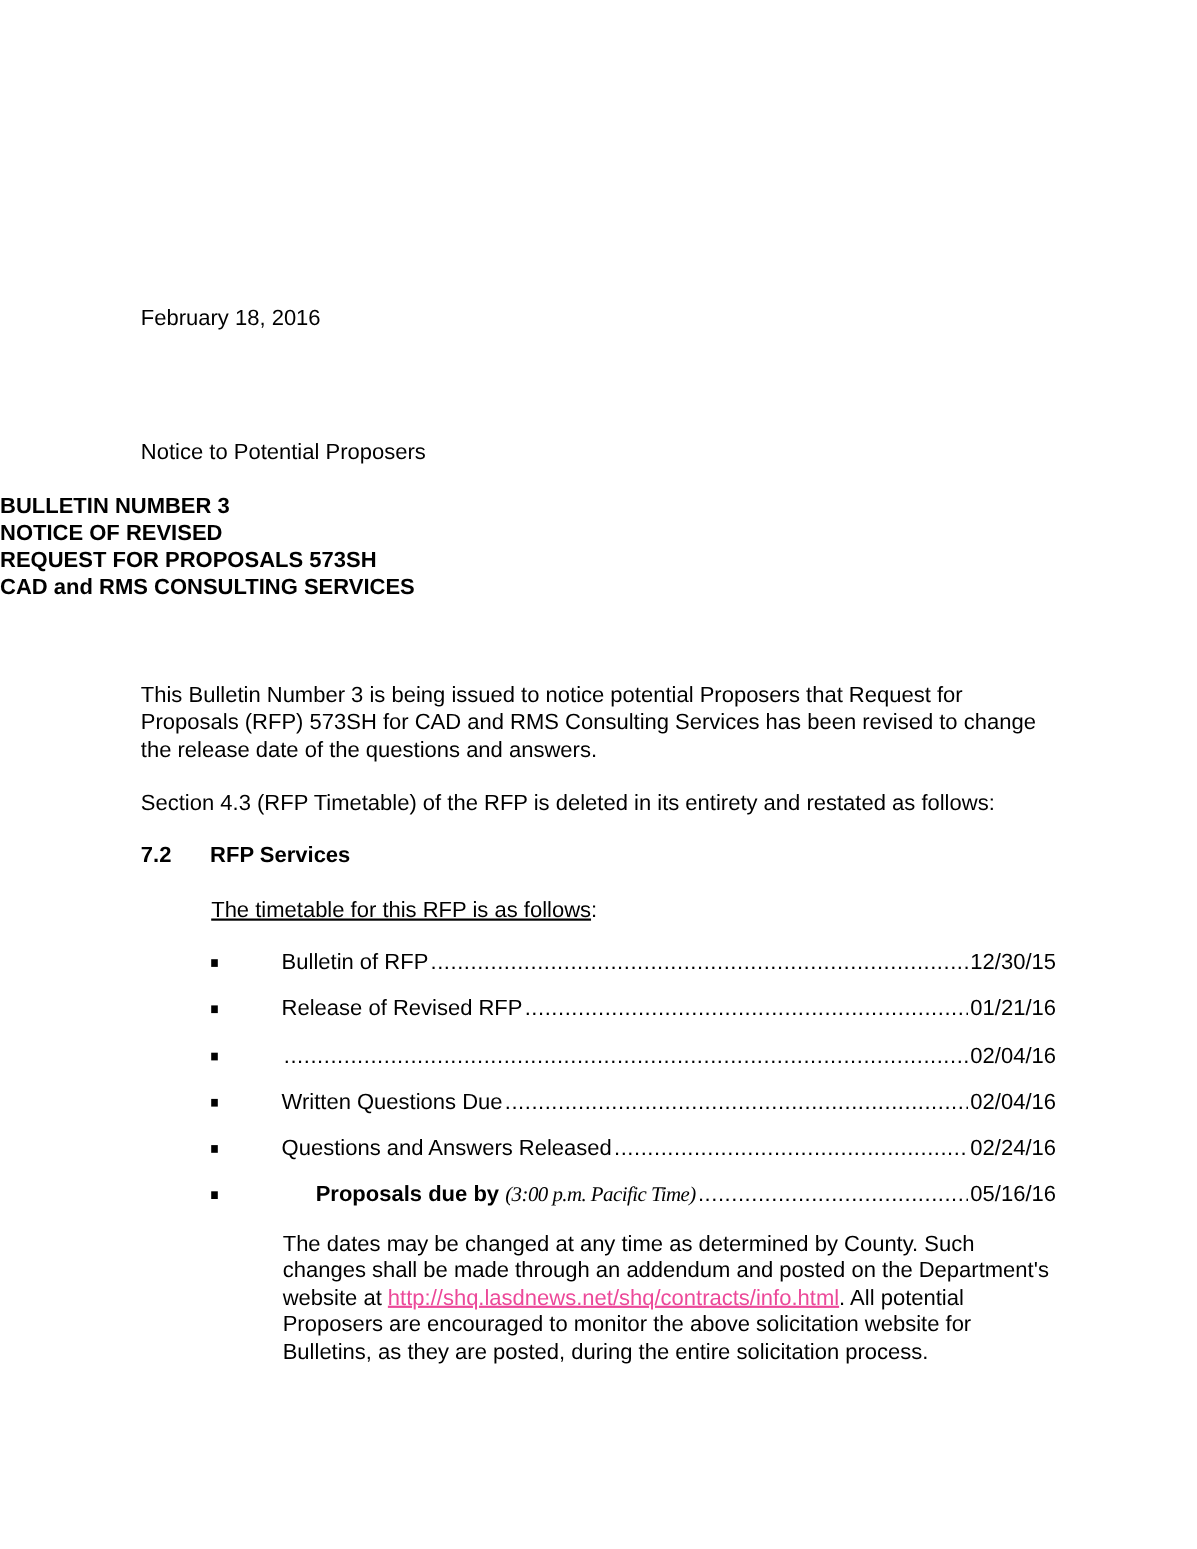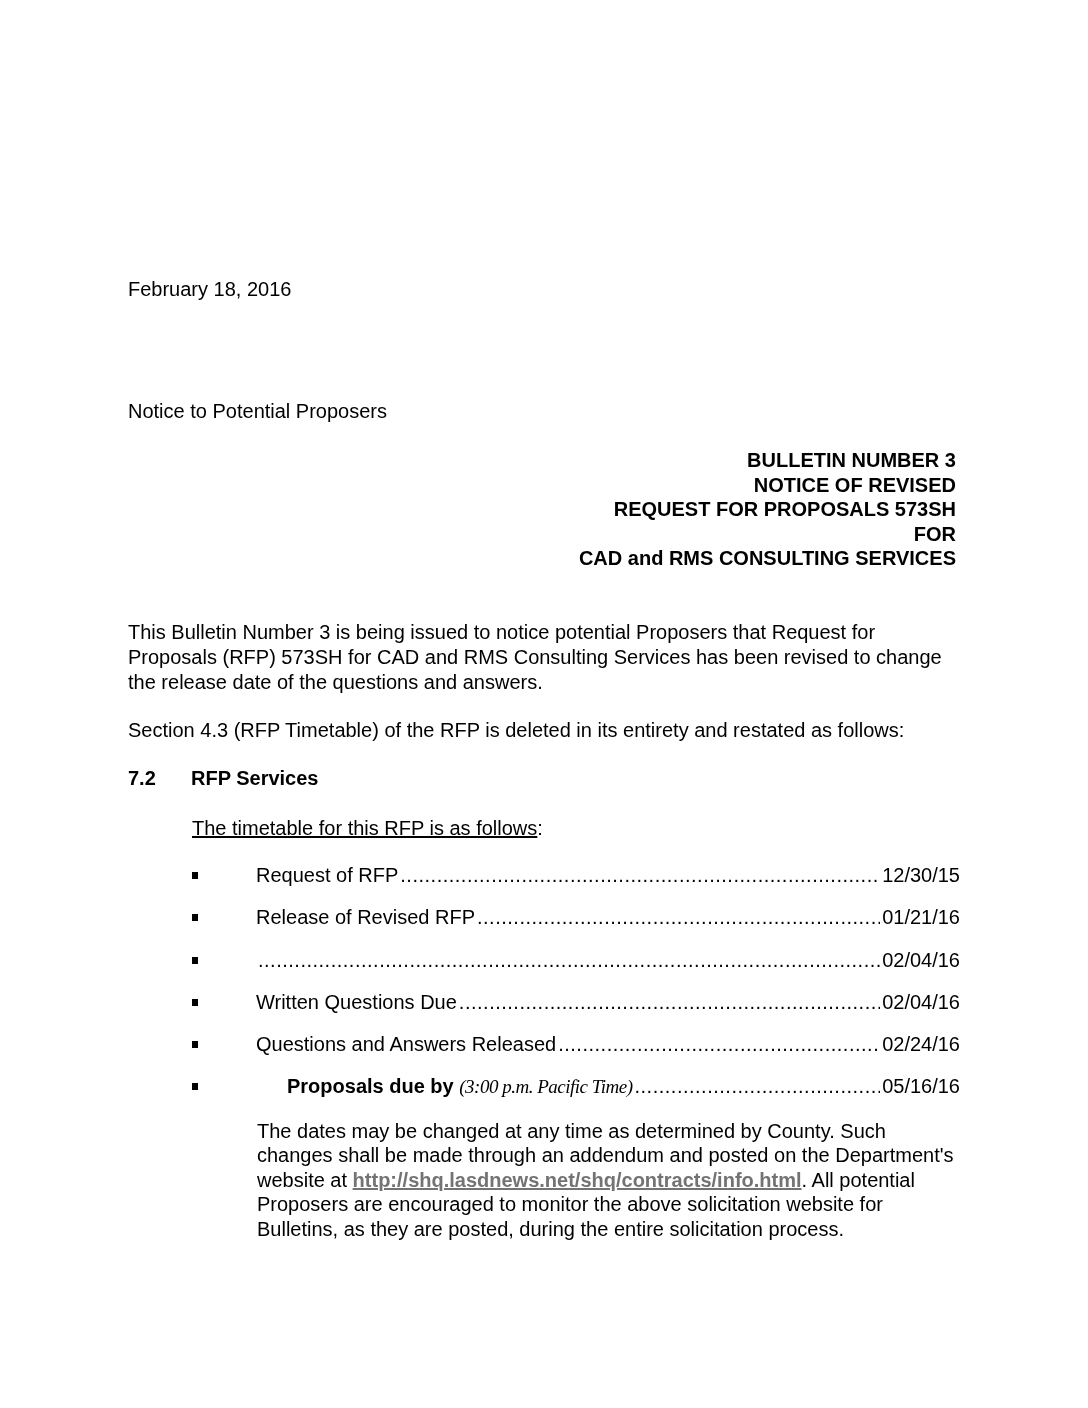--- a/index.html
+++ b/index.html
@@ -1,70 +1,69 @@
 <!DOCTYPE html>
 <html><head>
 <meta charset="utf-8">
 <style>
   html, body { margin: 0; padding: 0; background: #ffffff; }
   body { width: 1088px; height: 1408px; position: relative; overflow: hidden;
          font-family: "Liberation Sans", sans-serif; color: #000; font-size: 20px; }
   .abs { position: absolute; white-space: nowrap; }
   .date { left: 128px; top: 278px; }
   .notice { left: 128px; top: 400px; }
-  .title-block { position: absolute; left: 0; width: 956px; top: 448px; text-align: right;
+  .title-block { position: absolute; left: 0; width: 956px; top: 448px; text-align: left;
                  font-weight: bold; line-height: 24.5px; font-size: 20px; }
   .para { position: absolute; left: 128px; width: 840px; line-height: 25px; }
   .p1 { top: 620px; }
   .p2 { top: 718px; }
   .sec { left: 128px; top: 767px; font-weight: bold; }
   .sec .num { display: inline-block; width: 63px; }
   .intro { left: 192px; top: 817px; text-decoration: underline; }
   .intro .colon { text-decoration: none; display: inline-block; }
   .timetable { position: absolute; left: 188px; top: 864px; width: 772px; }
   .tt-row { position: relative; height: 42.3px; display: flex; align-items: flex-start; }
   .bullet { width: 6px; height: 7px; background: #000; margin-top: 8px; margin-left: 4px; margin-right: 58px; flex: none; }
   .tt-label { white-space: nowrap; flex: none; }
   .tt-label .bold { font-weight: bold; margin-left: 31px; }
   .tt-label .note { font-style: italic; font-size: 19px; font-family: Liberation Serif, serif; letter-spacing: -0.5px; }
   .dots { flex: 1; overflow: hidden; white-space: nowrap; margin: 0 2px; letter-spacing: 0.5px; }
   .dots::before { content: "................................................................................................................................................................................................................................................"; }
   .tt-date { flex: none; }
   .p3 { left: 257px; top: 1119px; width: 700px; line-height: 24.4px; position: absolute; }
-  .p3 a { color: #737373; text-decoration: underline; font-weight: bold; }
+  .p3 a { color: #ec4899; text-decoration: underline; }
 </style>
 </head>
 <body>
 
 <div class="abs date">February 18, 2016</div>
 <div class="abs notice">Notice to Potential Proposers</div>
 
 <div class="title-block">
   <div>BULLETIN NUMBER 3</div>
   <div>NOTICE OF REVISED</div>
   <div>REQUEST FOR PROPOSALS 573SH</div>
-  <div>FOR</div>
   <div>CAD and RMS CONSULTING SERVICES</div>
 </div>
 
 <div class="para p1">This Bulletin Number 3 is being issued to notice potential Proposers that Request for Proposals (RFP) 573SH for CAD and RMS Consulting Services has been revised to change the release date of the questions and answers.</div>
 <div class="para p2">Section 4.3 (RFP Timetable) of the RFP is deleted in its entirety and restated as follows:</div>
 
 <div class="abs sec">
   <span class="num">7.2</span><span>RFP Services</span>
 </div>
 
 <div class="abs intro">
   <span>The timetable for this RFP is as follows</span><span class="colon">:</span>
 </div>
 
 <div class="timetable">
   <div class="tt-row">
     <span class="bullet"></span>
-    <span class="tt-label">Request of RFP</span>
+    <span class="tt-label">Bulletin of RFP</span>
     <span class="dots"></span>
     <span class="tt-date">12/30/15</span>
   </div>
   <div class="tt-row">
     <span class="bullet"></span>
     <span class="tt-label">Release of Revised RFP</span>
     <span class="dots"></span>
     <span class="tt-date">01/21/16</span>
   </div>
   <div class="tt-row">

